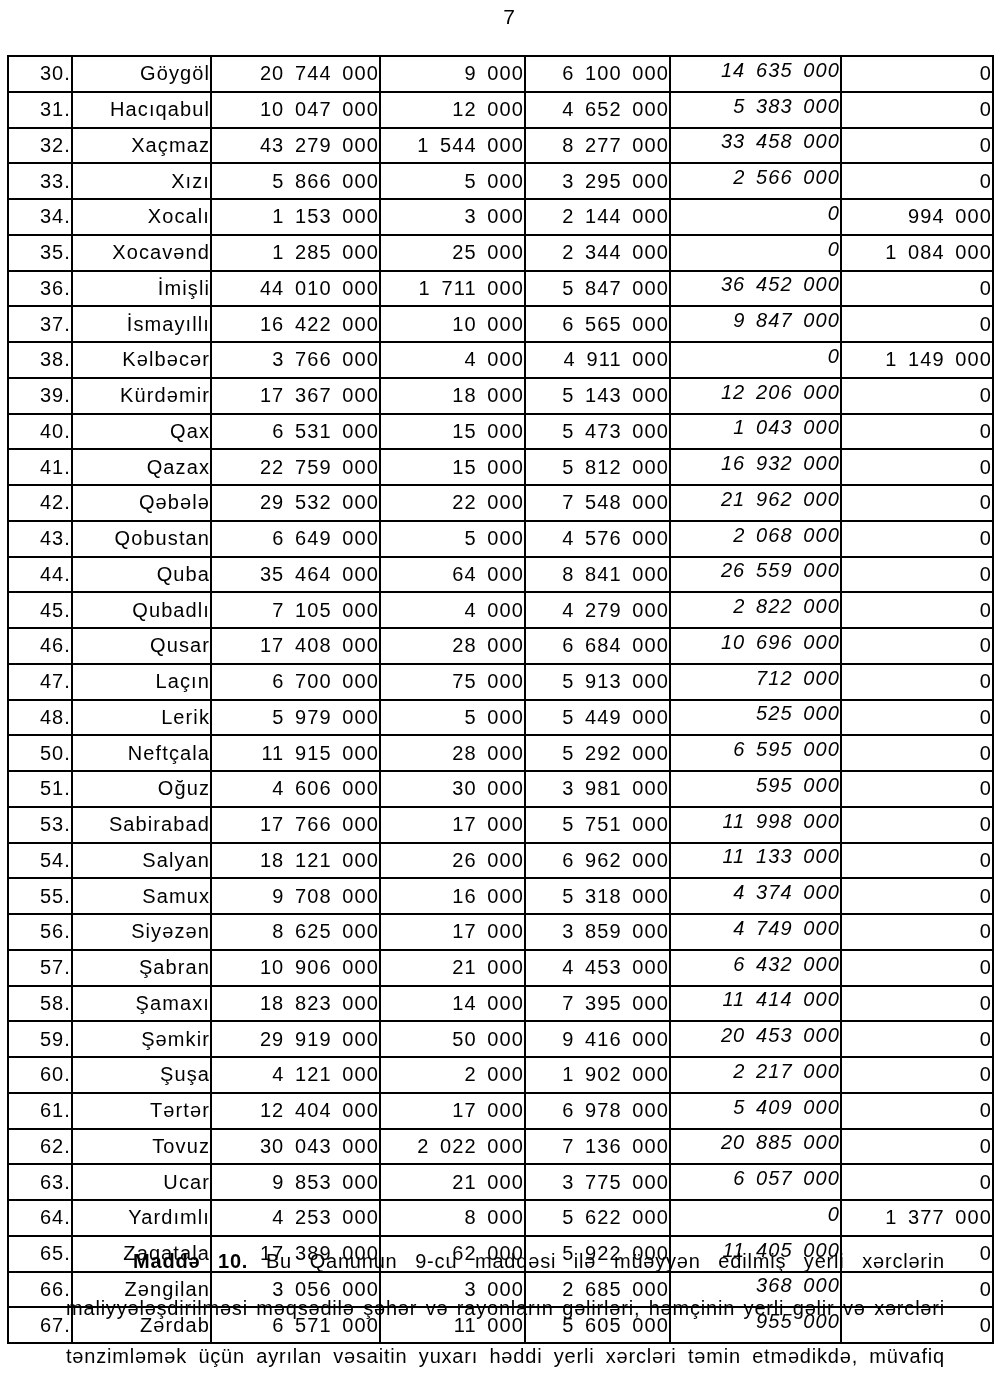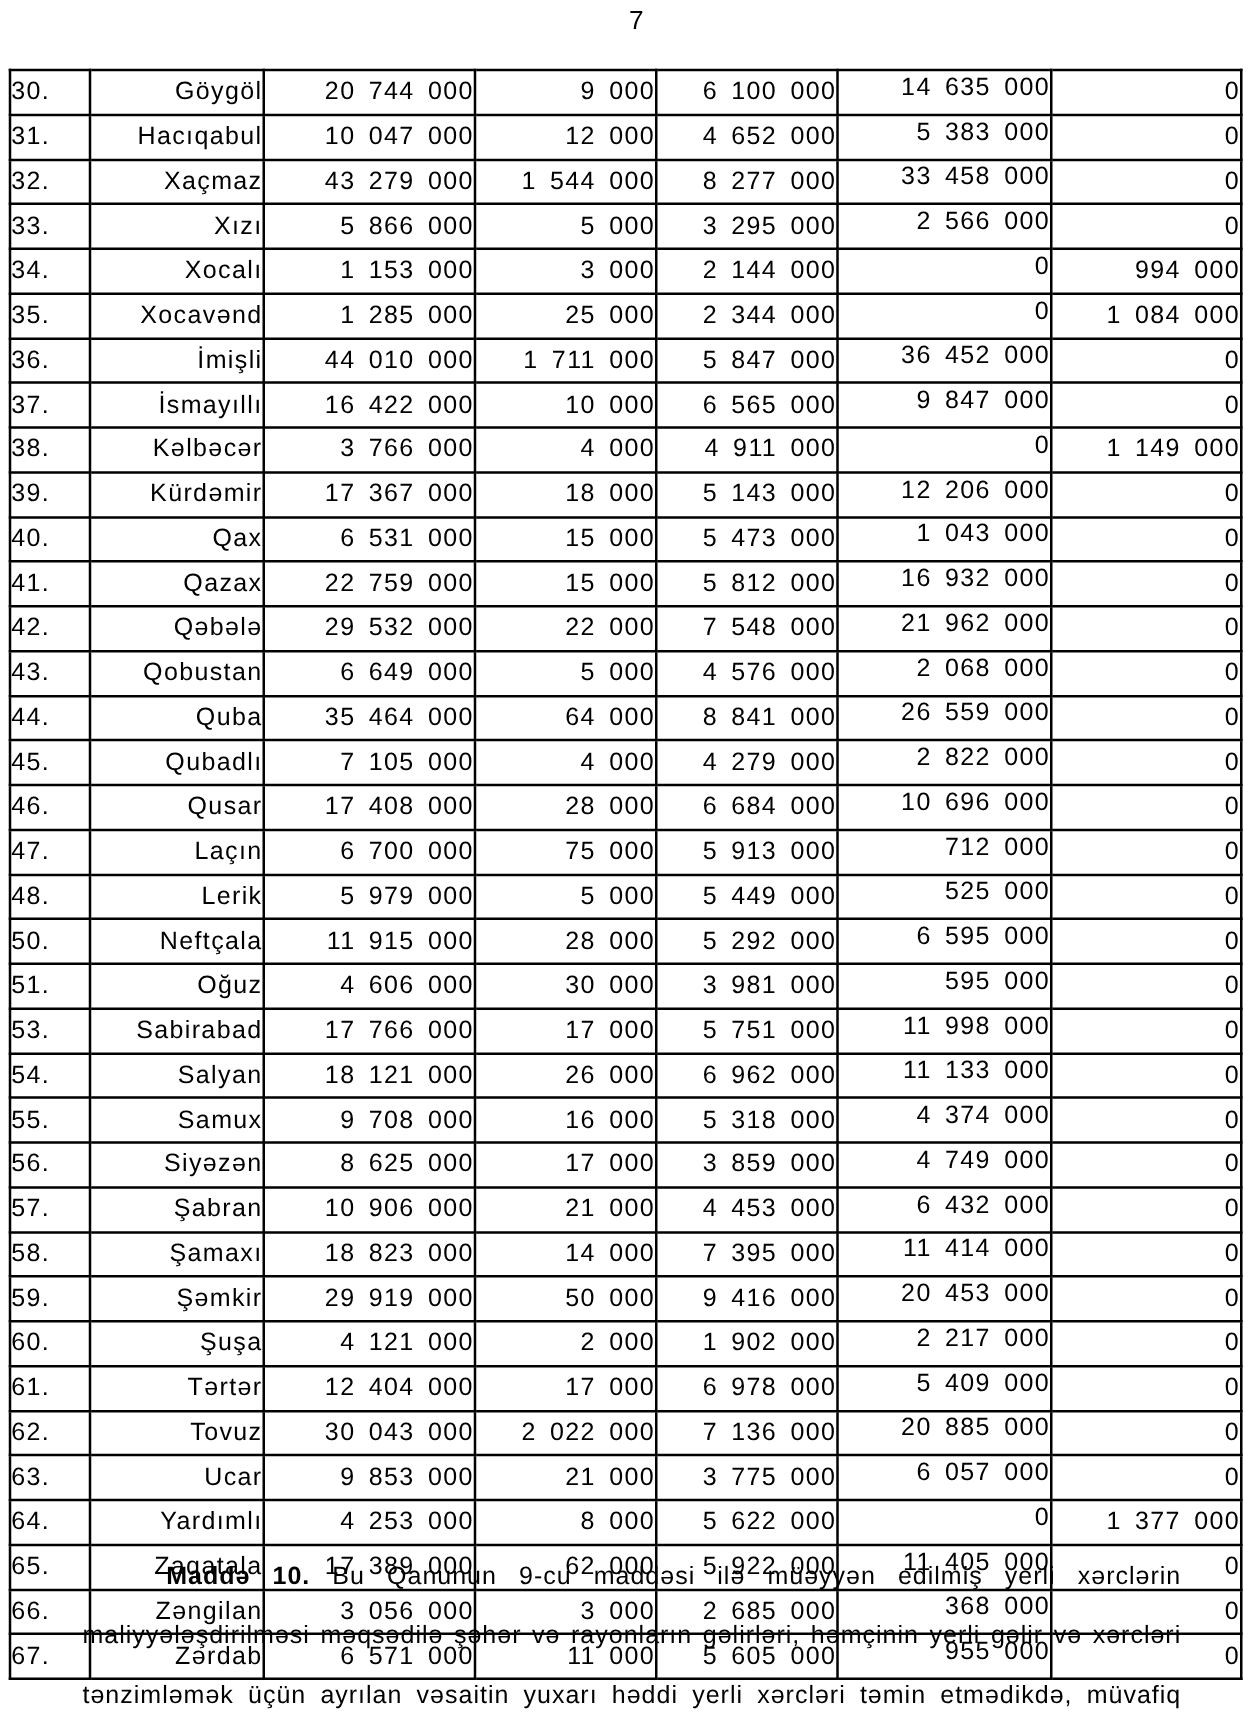--- a/index.html
+++ b/index.html
@@ -16,25 +16,25 @@
   table.budget {
     position:absolute; left:7px; top:55px; width:985px;
     border-collapse:collapse; table-layout:fixed;
   }
   table.budget td {
     border:2px solid #000;
     font-size:20px; letter-spacing:1.1px;
     padding:0; white-space:nowrap; overflow:hidden;
     height:26.75px; vertical-align:middle; line-height:23px;
   }
-  td.c-no   { text-align:left; }
+  td.c-no   { text-align:right; }
   td.c-name { text-align:right; padding-left:11px; }
   td.c-num  { text-align:right; padding-right:8px; word-spacing:4px; }
   
-  #rows td:nth-child(6) { padding-bottom:7px; }
+  #rows td:nth-child(6) { padding-bottom:7px;font-style:italic; }
   .article {
     position:absolute; left:66px; top:1227px; width:879px;
     font-size:20px; line-height:25.4px; letter-spacing:0.8px;
   }
   .para-line { text-align:justify; }
   .para-line.jl { text-align-last:justify;margin-top:22px; }
   .para-line.ind { text-indent:67px; }
 </style>
 </head>
 <body>

